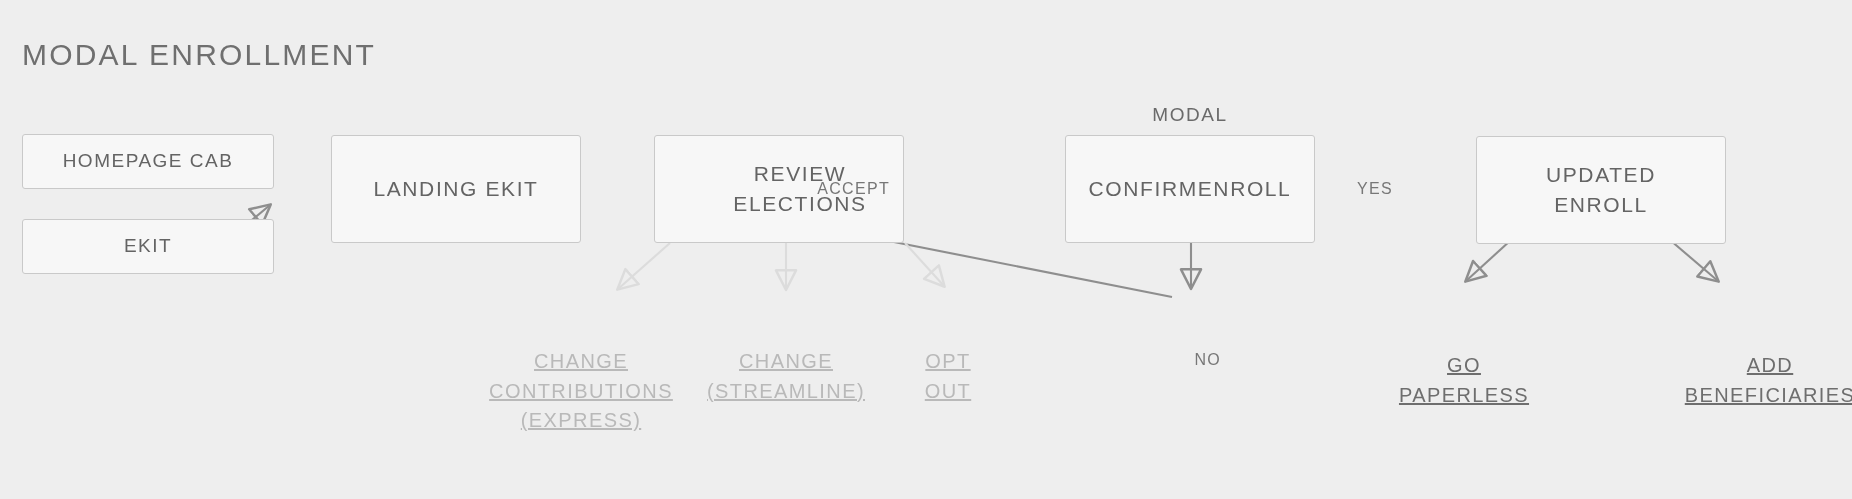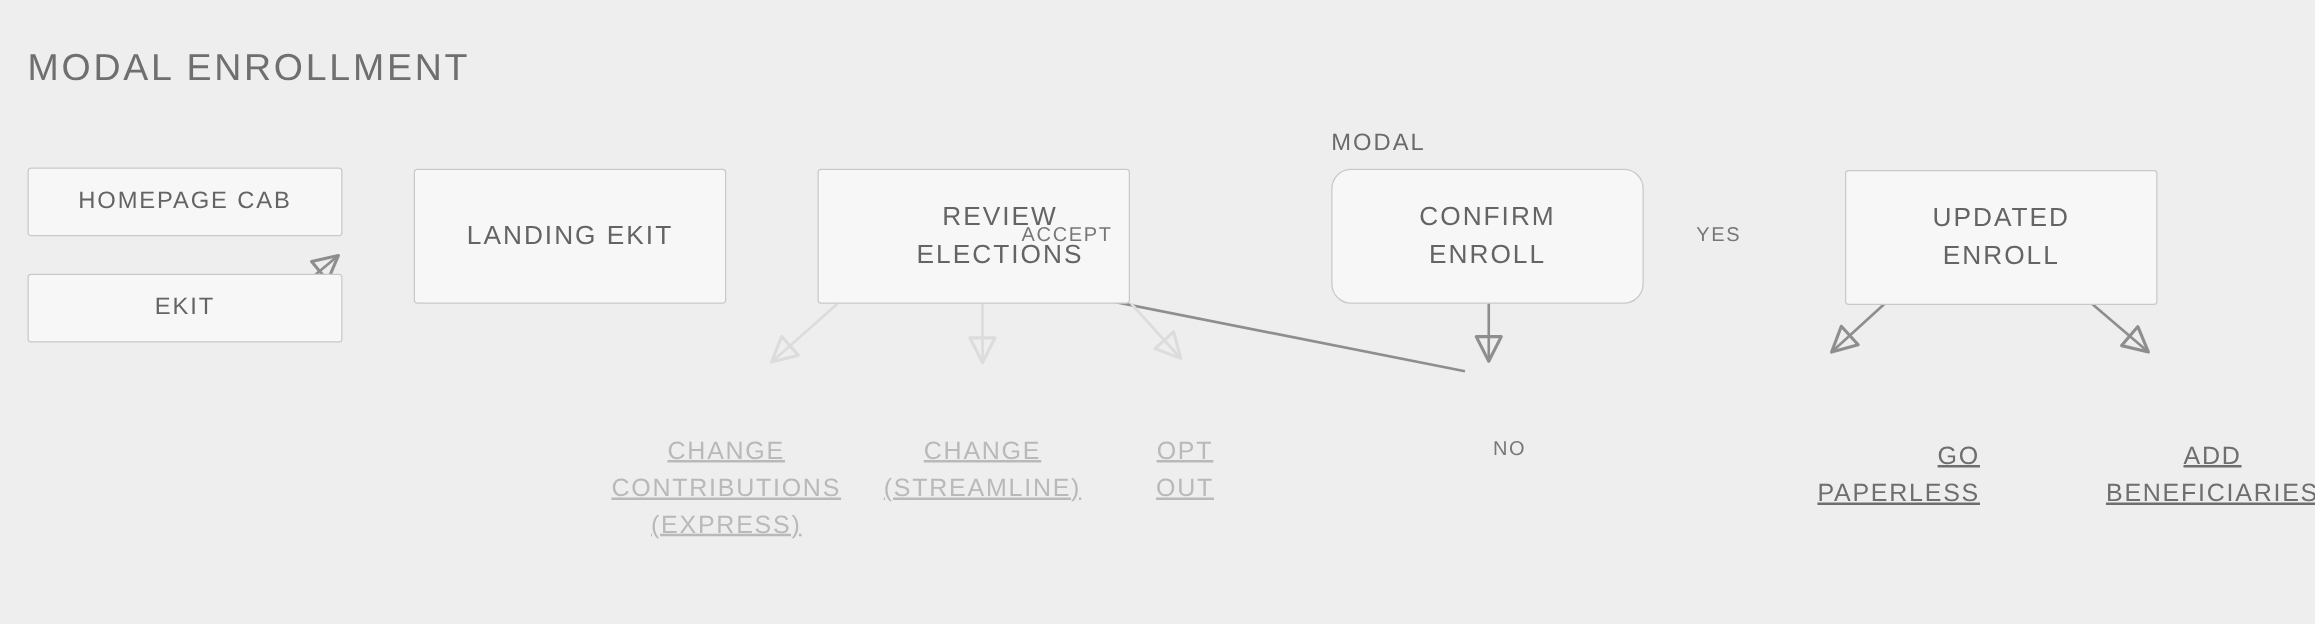--- a/index.html
+++ b/index.html
@@ -67,20 +67,21 @@
     color: #777777;
     white-space: nowrap;
     text-align: right;
   }
   .group-label {
     position: absolute;
     font-size: 19px;
     letter-spacing: 1.6px;
     color: #6a6a6a;
     white-space: nowrap;
+    text-align: center;
   }
   .leaf-label {
     position: absolute;
     text-align: center;
     line-height: 1.48;
     letter-spacing: 1.4px;
     font-size: 20px;
     white-space: nowrap;
     text-decoration: underline;
   }
@@ -139,21 +140,21 @@
     <span>LANDING EKIT</span>
   </div>
 
   <div class="node main" style="left:654px; top:135px; width:250px; height:108px; flex-direction:column;padding-left:42px;">
     <span>REVIEW</span>
     <span>ELECTIONS</span>
   </div>
 
   <div class="group-label" style="left:1065px; top:104px; width:250px;">MODAL</div>
 
-  <div class="node main" style="left:1065px; top:135px; width:250px; height:108px; flex-direction:column;border-radius:16px;">
+  <div class="node main" style="left:1065px; top:135px; width:250px; height:108px; flex-direction:row;">
     <span>CONFIRM</span>
     <span>ENROLL</span>
   </div>
 
   <div class="node main" style="left:1476px; top:136px; width:250px; height:108px; flex-direction:column;">
     <span>UPDATED</span>
     <span>ENROLL</span>
   </div>
 
   <div class="edge-label" style="left:770px; top:180px; width:120px;">ACCEPT</div>
@@ -171,21 +172,21 @@
   <div class="leaf-label faded" style="left:626px; top:347px; width:320px;">
     <div>CHANGE</div>
     <div>(STREAMLINE)</div>
   </div>
 
   <div class="leaf-label faded" style="left:888px; top:347px; width:120px;">
     <div>OPT</div>
     <div>OUT</div>
   </div>
 
-  <div class="leaf-label strong" style="left:1344px; top:351px; width:240px;text-align:right;">
+  <div class="leaf-label strong" style="left:1344px; top:351px; width:240px;">
     <div>GO</div>
     <div>PAPERLESS</div>
   </div>
 
   <div class="leaf-label strong" style="left:1620px; top:351px; width:300px;">
     <div>ADD</div>
     <div>BENEFICIARIES</div>
   </div>
 
 </div>

